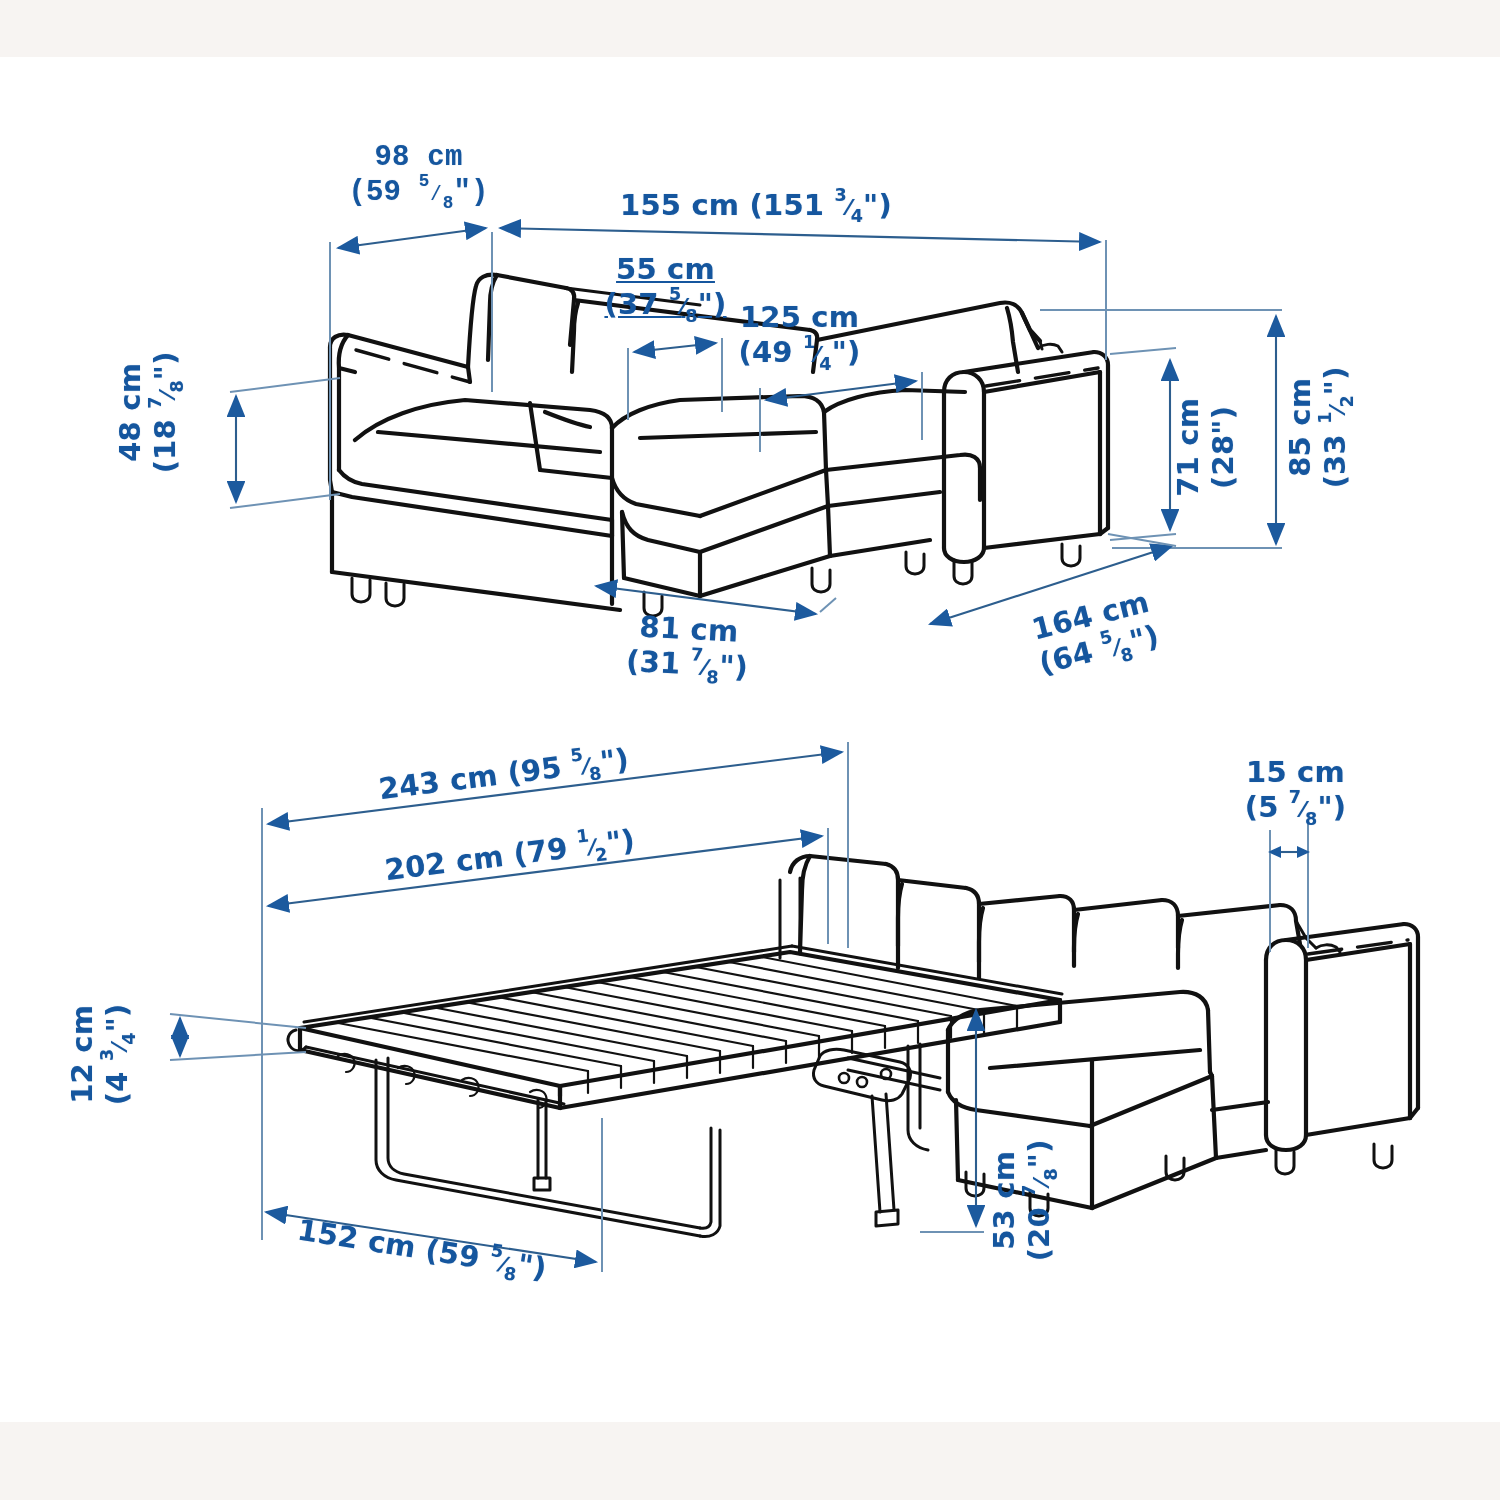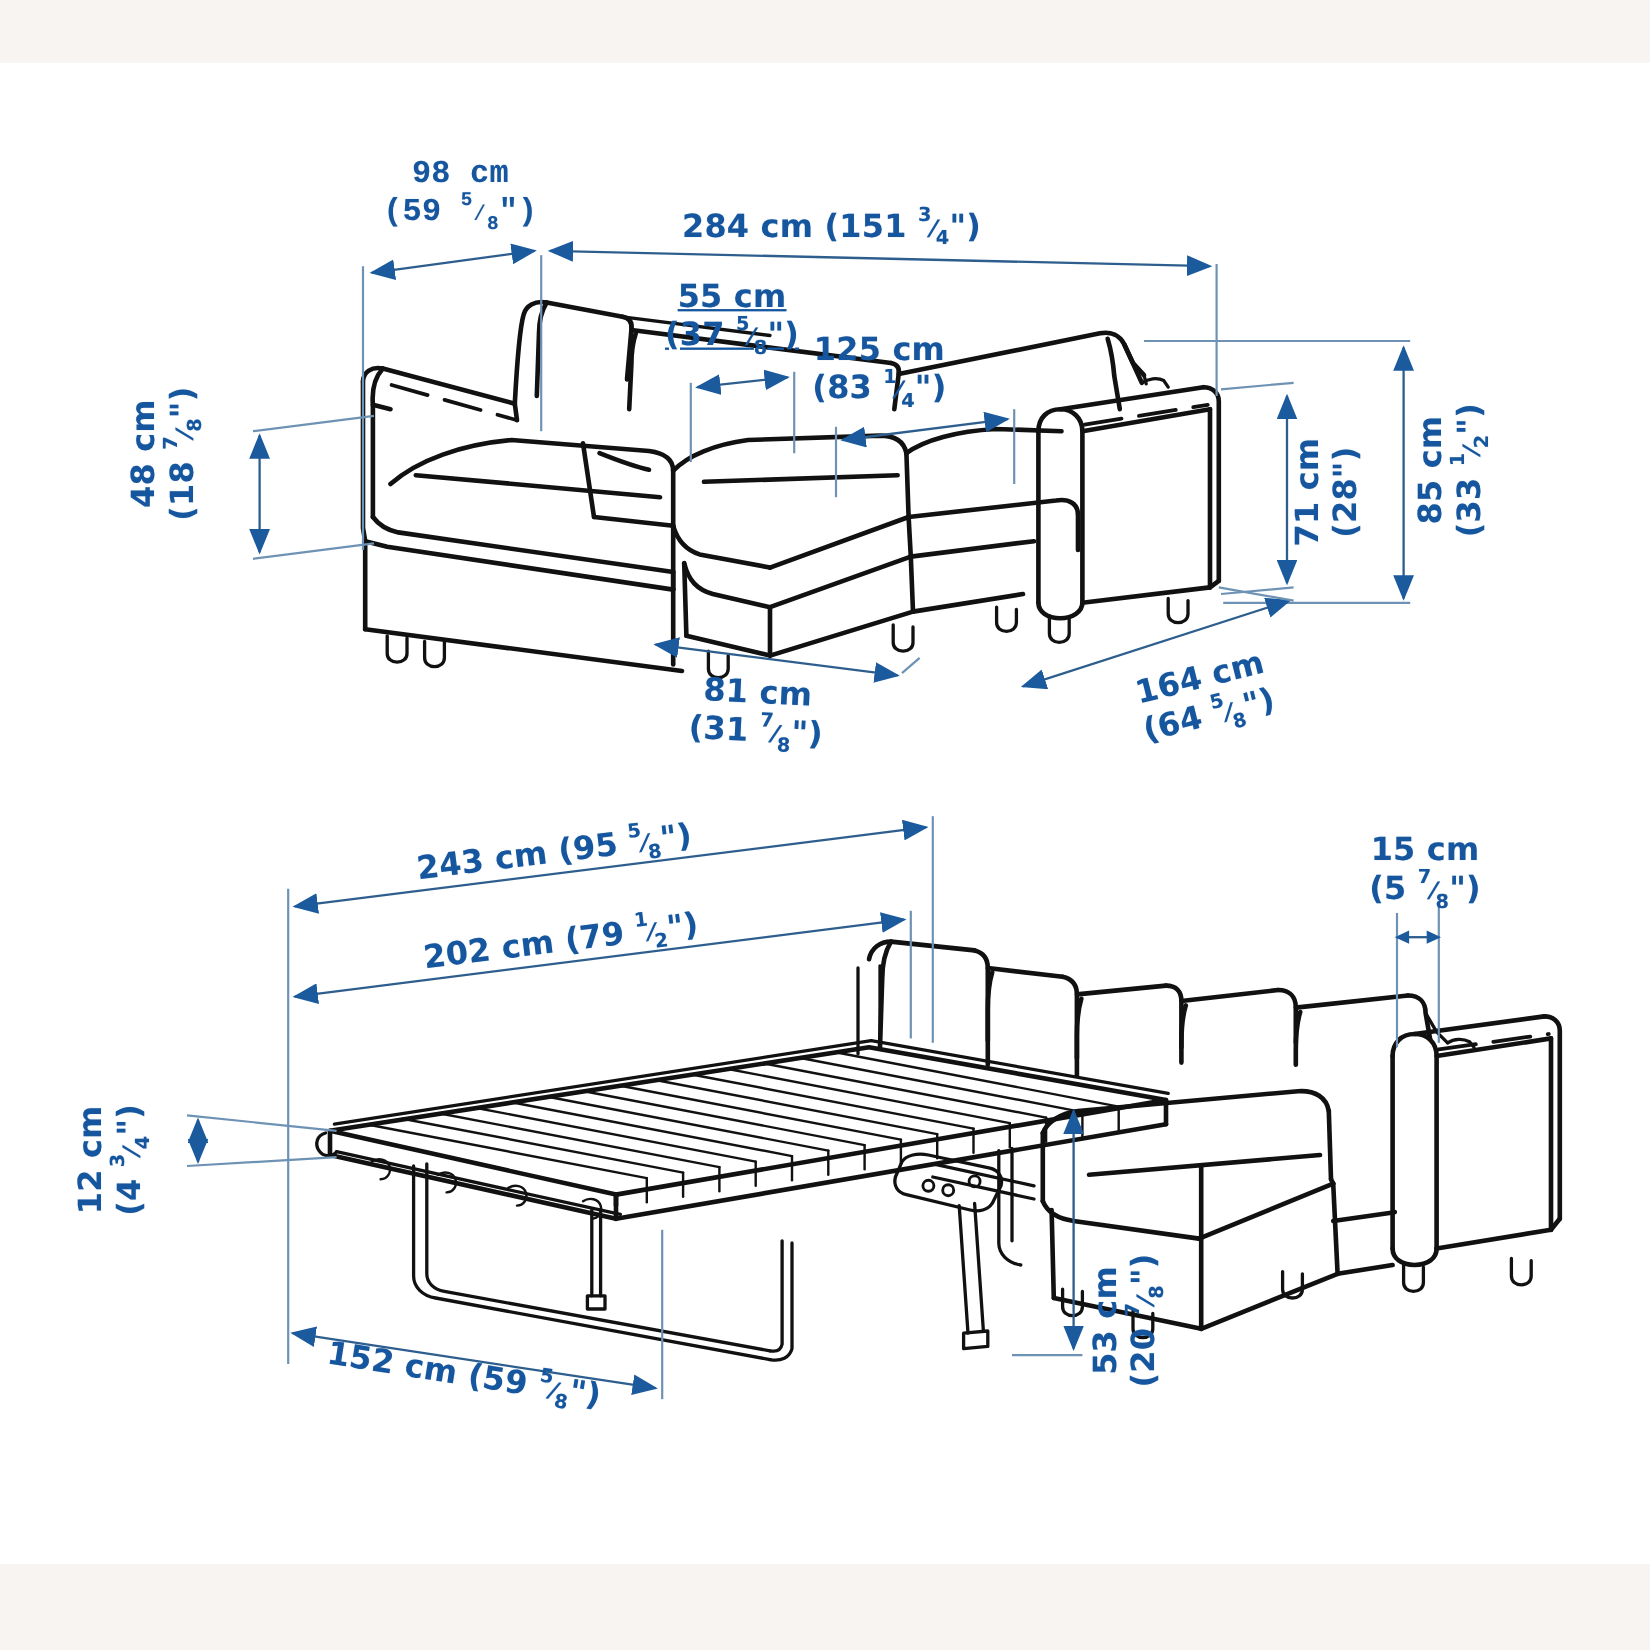--- a/index.html
+++ b/index.html
@@ -407,32 +407,32 @@
 
 </svg>
 </div>
 
 <div class="dimtext" style="left:331px; top:140px; width:175px;font-family:Liberation Mono, monospace;">
   <span>98 cm</span>
   <span class="l2"><span>(59 </span><span class="frac"><sup>5</sup>⁄<sub>8</sub></span><span>")</span></span>
 </div>
 
 <div class="dimtext" style="left:620px; top:188px; width:370px; text-align:left;">
-  <span>284 cm</span>
+  <span>155 cm</span>
   <span> <span>(151 </span><span class="frac"><sup>3</sup>⁄<sub>4</sub></span><span>")</span></span>
 </div>
 
 <div class="dimtext" style="left:578px; top:252px; width:175px;text-decoration:underline;">
   <span>55 cm</span>
   <span class="l2"><span>(37 </span><span class="frac"><sup>5</sup>⁄<sub>8</sub></span><span>")</span></span>
 </div>
 
 <div class="dimtext" style="left:707px; top:300px; width:185px;">
   <span>125 cm</span>
-  <span class="l2"><span>(83 </span><span class="frac"><sup>1</sup>⁄<sub>4</sub></span><span>")</span></span>
+  <span class="l2"><span>(49 </span><span class="frac"><sup>1</sup>⁄<sub>4</sub></span><span>")</span></span>
 </div>
 
 <div class="dimtext" style="left:61px; top:377px; width:175px; transform:rotate(-90deg); transform-origin:center center;">
   <span>48 cm</span>
   <span class="l2"><span>(18 </span><span class="frac"><sup>7</sup>⁄<sub>8</sub></span><span>")</span></span>
 </div>
 
 <div class="dimtext" style="left:1119px; top:412px; width:175px; transform:rotate(-90deg); transform-origin:center center;">
   <span>71 cm</span>
   <span class="l2">(28")</span>

